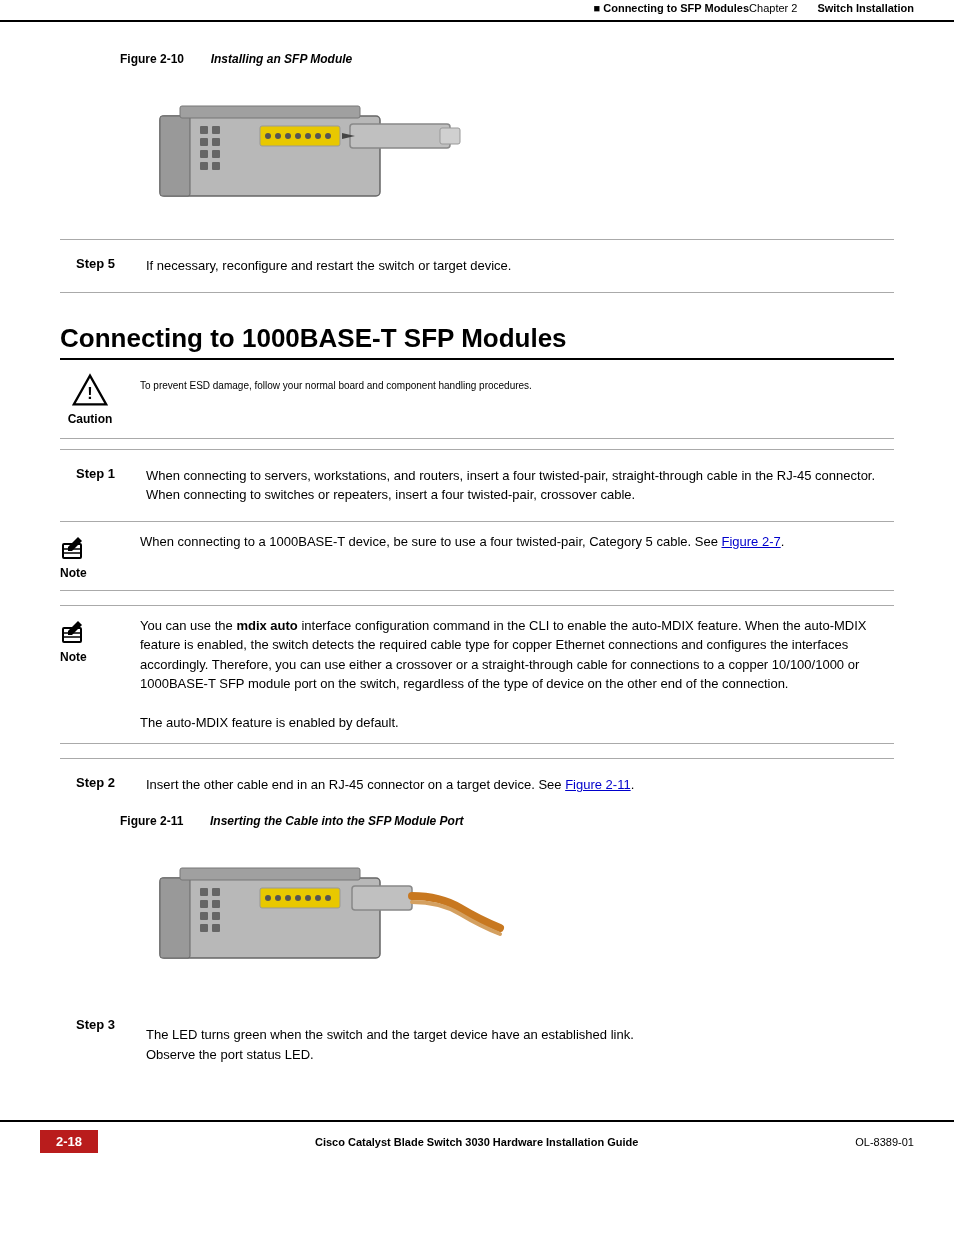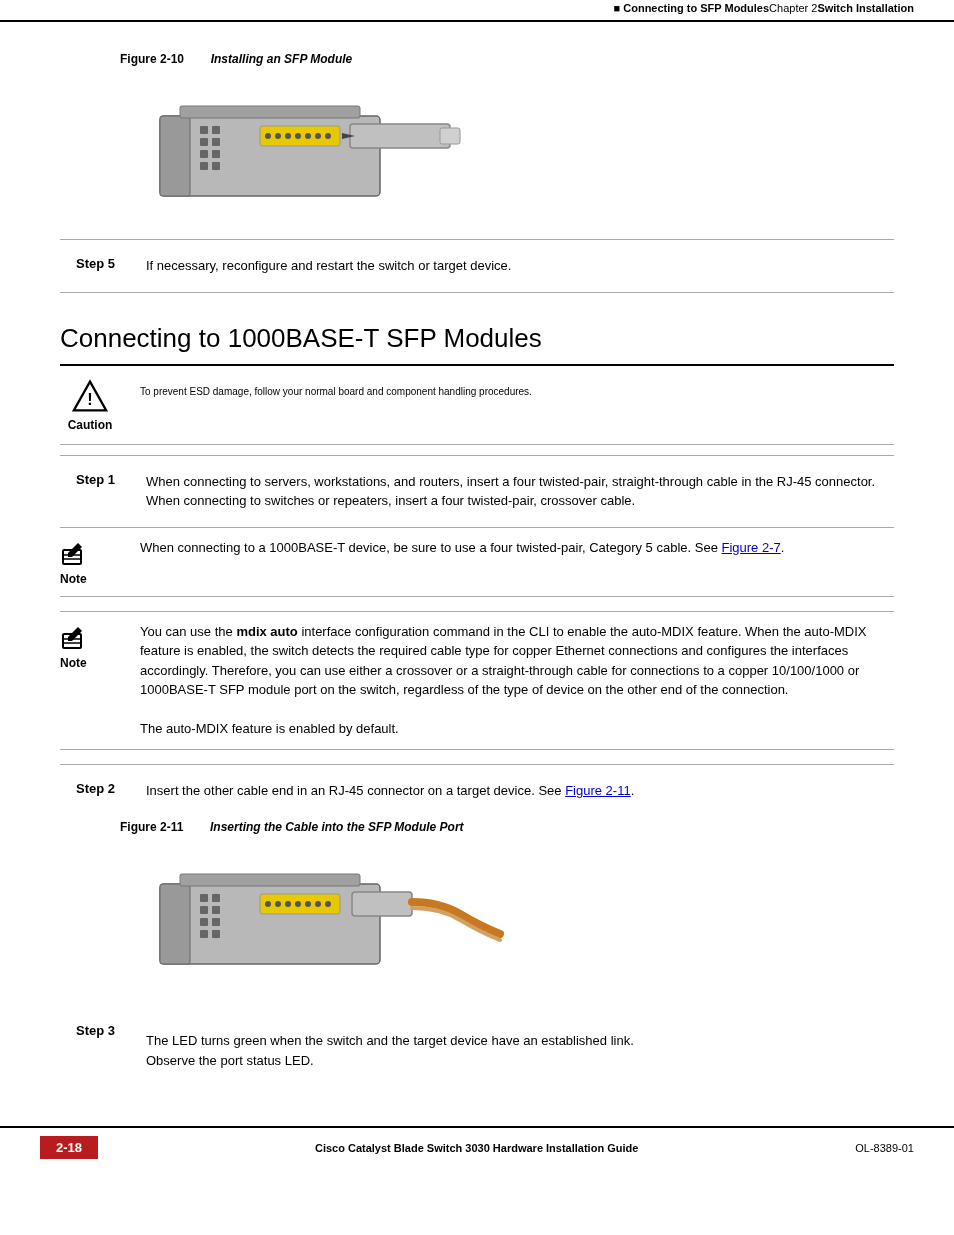--- a/index.html
+++ b/index.html
@@ -20,20 +20,21 @@
       padding: 2px 40px 6px 40px;
       border-bottom: 2px solid #000;
     }
     .header-left {
       font-size: 11px;
       font-weight: bold;
     }
     .header-right {
       font-size: 11px;
       display: flex;
+      gap: 20px;
     }
     .header-right span:last-child {
       font-weight: bold;
     }
 
     
     .content {
       padding: 10px 60px 20px 60px;
     }
 
@@ -73,22 +74,22 @@
 
     hr.divider {
       border: none;
       border-top: 1px solid #aaa;
       margin: 10px 0;
     }
 
     
     .section-heading {
       font-size: 26px;
-      font-weight: normal;
-      margin: 30px 0 10px 0;
+      font-weight: bold;
+      margin: 30px 0 4px 0;
     }
 
     
     .caution-row {
       display: flex;
       gap: 20px;
       align-items: flex-start;
       border-top: 2px solid #000;
       border-bottom: 1px solid #aaa;
       padding: 12px 0;

